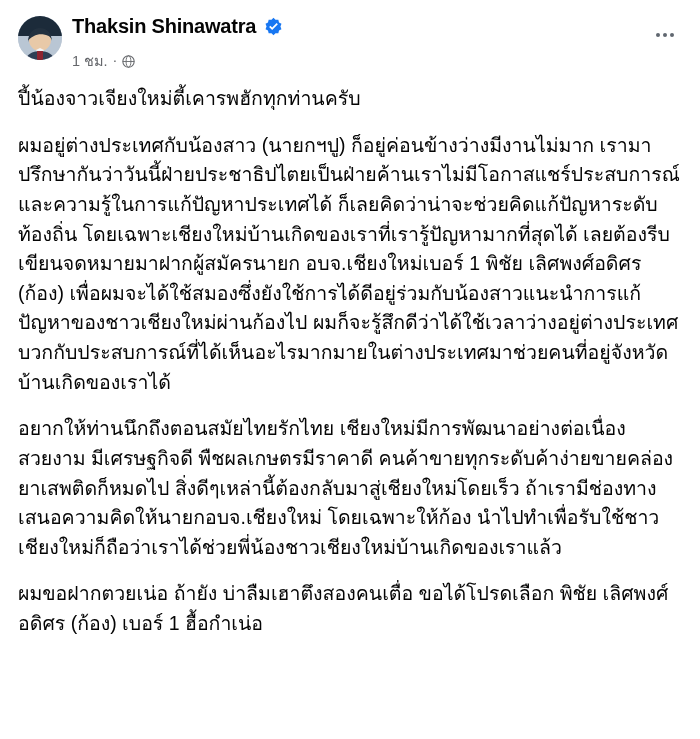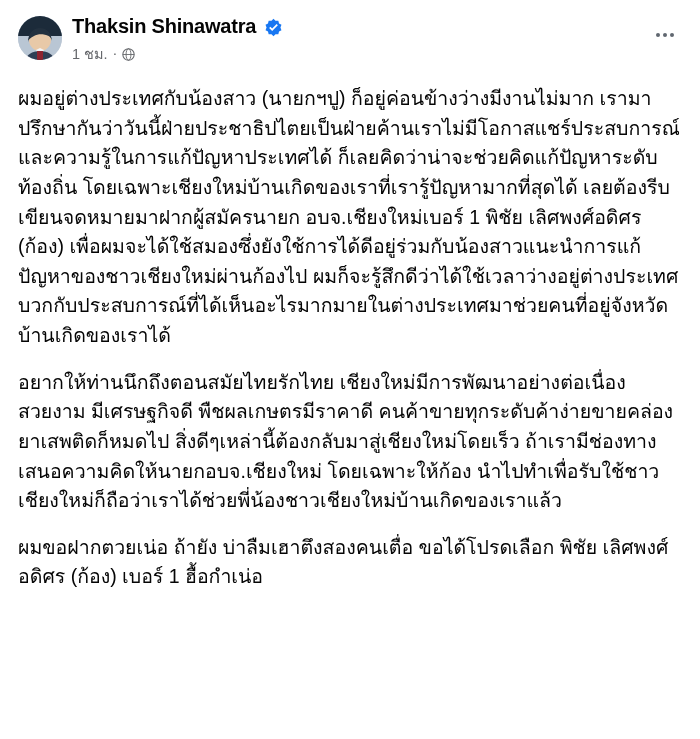--- a/index.html
+++ b/index.html
@@ -40,40 +40,40 @@
     margin-top: 2px;
   }
   .avatar svg { display: block; }
   .header-text {
     flex: 1 1 auto;
     min-width: 0;
     padding-top: 1px;
   }
   .name-row {
     display: flex;
-    align-items: flex-end;
+    align-items: flex-start;
     gap: 8px;
     line-height: 1.1;
   }
   .author-name {
     font-size: 20px;
     font-weight: bold;
     color: #050505;
     letter-spacing: -0.2px;
   }
   .verified-badge {
     display: inline-flex;
     align-items: center;
     margin-top: 2px;
   }
   .meta-row {
     display: flex;
     align-items: center;
     gap: 5px;
-    margin-top: 5px;
+    margin-top: 12px;
     color: #65676b;
     font-size: 14.5px;
   }
   .meta-sep {
     color: #65676b;
     font-size: 14.5px;
     line-height: 1;
   }
   .globe-icon {
     display: inline-flex;
@@ -159,19 +159,20 @@
     </div>
 
     <div class="more-btn">
       <span></span>
       <span></span>
       <span></span>
     </div>
   </div>
 
   <div class="post-body">
+    <p>ปี้น้องจาวเจียงใหม่ตี้เคารพฮักทุกท่านครับ</p>
     <p>ผมอยู่ต่างประเทศกับน้องสาว (นายกฯปู) ก็อยู่ค่อนข้างว่างมีงานไม่มาก  เรามาปรึกษากันว่าวันนี้ฝ่ายประชาธิปไตยเป็นฝ่ายค้านเราไม่มีโอกาสแชร์ประสบการณ์และความรู้ในการแก้ปัญหาประเทศได้ ก็เลยคิดว่าน่าจะช่วยคิดแก้ปัญหาระดับท้องถิ่น โดยเฉพาะเชียงใหม่บ้านเกิดของเราที่เรารู้ปัญหามากที่สุดได้ เลยต้องรีบเขียนจดหมายมาฝากผู้สมัครนายก อบจ.เชียงใหม่เบอร์ 1 พิชัย เลิศพงศ์อดิศร (ก้อง) เพื่อผมจะได้ใช้สมองซึ่งยังใช้การได้ดีอยู่ร่วมกับน้องสาวแนะนำการแก้ปัญหาของชาวเชียงใหม่ผ่านก้องไป ผมก็จะรู้สึกดีว่าได้ใช้เวลาว่างอยู่ต่างประเทศบวกกับประสบการณ์ที่ได้เห็นอะไรมากมายในต่างประเทศมาช่วยคนที่อยู่จังหวัดบ้านเกิดของเราได้</p>
     <p>อยากให้ท่านนึกถึงตอนสมัยไทยรักไทย เชียงใหม่มีการพัฒนาอย่างต่อเนื่อง สวยงาม มีเศรษฐกิจดี พืชผลเกษตรมีราคาดี คนค้าขายทุกระดับค้าง่ายขายคล่อง ยาเสพติดก็หมดไป สิ่งดีๆเหล่านี้ต้องกลับมาสู่เชียงใหม่โดยเร็ว ถ้าเรามีช่องทางเสนอความคิดให้นายกอบจ.เชียงใหม่ โดยเฉพาะให้ก้อง นำไปทำเพื่อรับใช้ชาวเชียงใหม่ก็ถือว่าเราได้ช่วยพี่น้องชาวเชียงใหม่บ้านเกิดของเราแล้ว</p>
     <p>ผมขอฝากตวยเน่อ ถ้ายัง บ่าลืมเฮาตึงสองคนเตื่อ ขอได้โปรดเลือก พิชัย เลิศพงศ์อดิศร (ก้อง) เบอร์ 1 ฮื้อกำเน่อ</p>
 
   </div>
 
 </div>
 
 </body></html>

